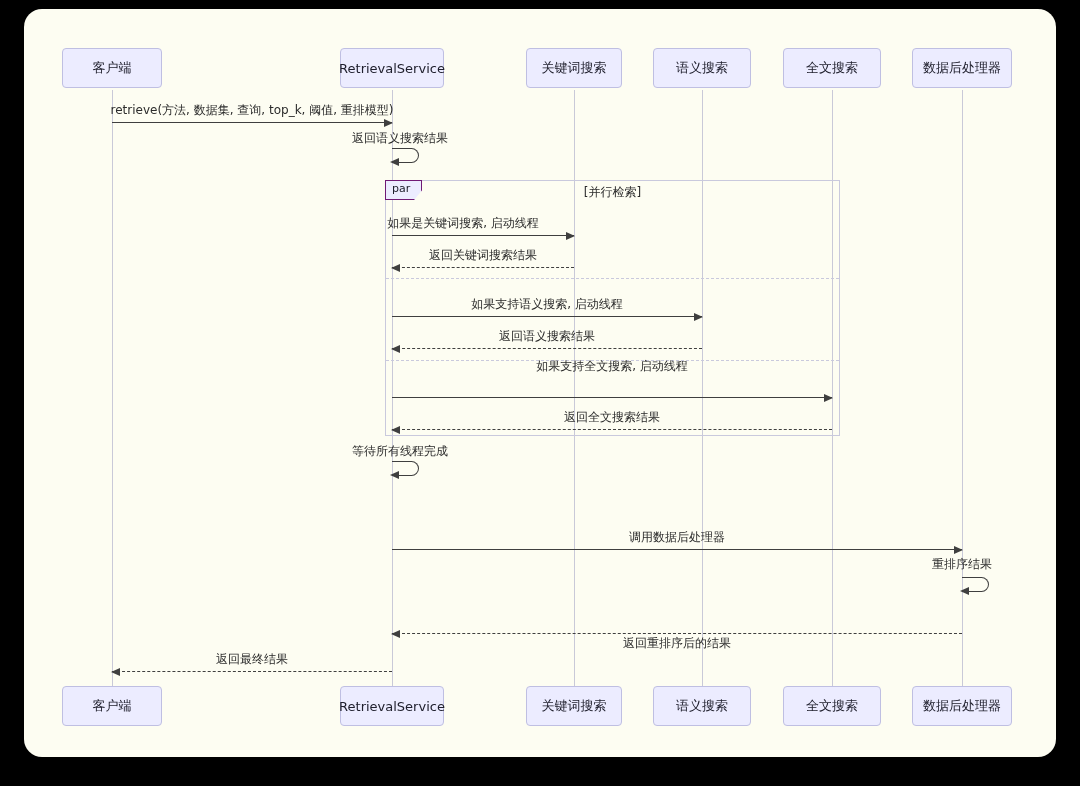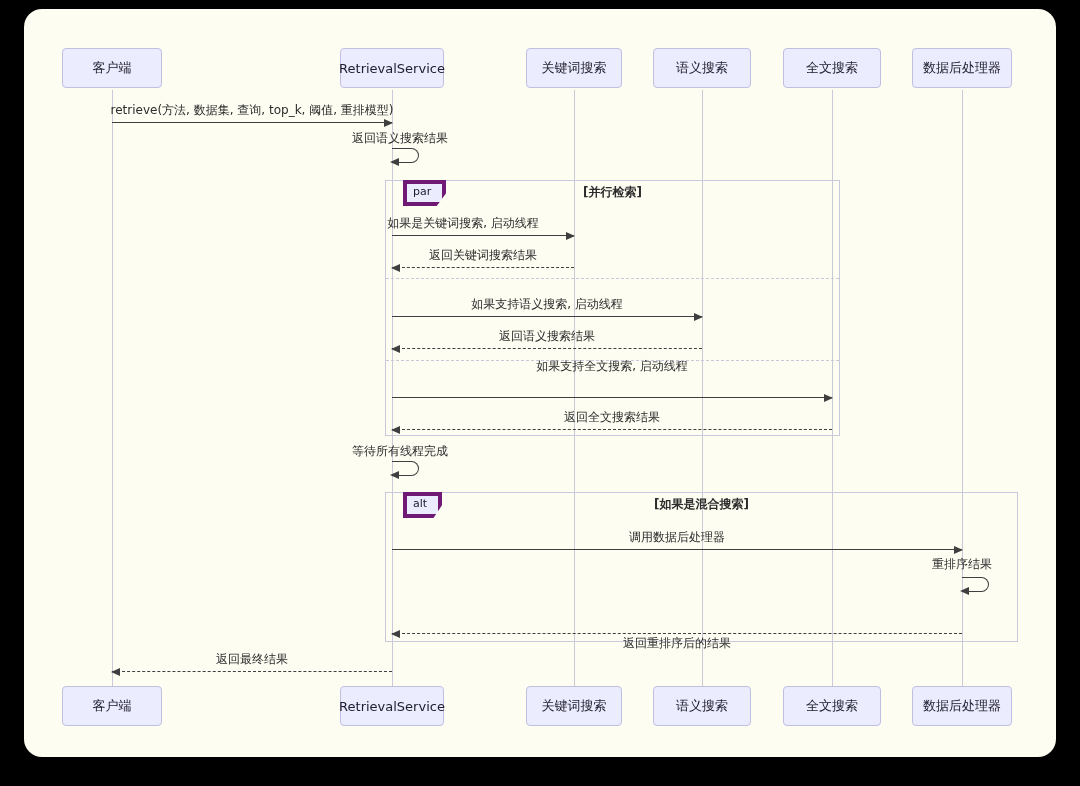--- a/index.html
+++ b/index.html
@@ -13,24 +13,24 @@
   .msg.dashed{border-top-style:dashed;}
   .arrowhead{position:absolute;width:0;height:0;}
   .msg .arrowhead{top:-4px;}
   .arrowhead.right{right:-1px;border-left:9px solid #3f3f3f;border-top:4px solid transparent;border-bottom:4px solid transparent;}
   .arrowhead.left{left:-1px;border-right:9px solid #3f3f3f;border-top:4px solid transparent;border-bottom:4px solid transparent;}
   .msg-label{position:absolute;display:flex;justify-content:center;white-space:nowrap;font-size:12px;color:#2b2b2b;}
   .selfloop{position:absolute;width:27px;height:15px;border:1px solid #3f3f3f;border-left:none;
             border-radius:0 9px 9px 0;box-sizing:border-box;}
   .selfloop .arrowhead{left:-2px;bottom:-4px;border-right:9px solid #3f3f3f;border-top:4px solid transparent;border-bottom:4px solid transparent;}
   .frame{position:absolute;border:1px solid #c9c9dd;box-sizing:border-box;}
-  .frame-tab{position:absolute;top:-1px;left:-1px;background:#ececff;border:4px solid #701a75;
+  .frame-tab{position:absolute;top:-1px;left:-1px;background:#ececff;border:1px solid #701a75;
              font-size:11px;line-height:14px;padding:1px 11px 3px 6px;color:#20202e;
-             clip-path:polygon(0 0,100% 0,100% 50%,78% 100%,0 100%);margin-left:18px;}
-  .frame-title{position:absolute;top:3px;left:0;right:0;text-align:center;font-size:12px;font-weight:700;color:#2b2b2b;}
+             clip-path:polygon(0 0,100% 0,100% 50%,78% 100%,0 100%);}
+  .frame-title{position:absolute;top:3px;left:0;right:0;text-align:center;font-size:12px;font-weight:400;color:#2b2b2b;}
   .frame-divider{position:absolute;left:0;right:0;border-top:1px dashed #c9c9dd;}
 </style>
 </head>
 <body>
 
 <div class="stage">
   <div class="page"></div>
 
   <div class="lifeline" style="left:112px"></div>
   <div class="lifeline" style="left:392px"></div>
@@ -39,24 +39,20 @@
   <div class="lifeline" style="left:832px"></div>
   <div class="lifeline" style="left:962px"></div>
 
   <div class="frame" style="left:385px;top:180px;width:455px;height:256px">
     <div class="frame-tab">par</div>
     <div class="frame-title">[并行检索]</div>
     <div class="frame-divider" style="top:97px"></div>
     <div class="frame-divider" style="top:179px"></div>
   </div>
 
-  <div class="frame" style="left:385px;top:492px;width:633px;height:150px">
-    <div class="frame-tab">alt</div>
-    <div class="frame-title">[如果是混合搜索]</div>
-  </div>
 
   <div class="msg-label" style="left:112px;top:102px;width:280px">retrieve(方法, 数据集, 查询, top_k, 阈值, 重排模型)</div>
   <div class="msg" style="left:112px;top:122px;width:280px">
       <span class="arrowhead right"></span>
     </div>
 
   <div class="msg-label" style="left:300px;top:130px;width:200px">返回语义搜索结果</div>
   <div class="selfloop" style="left:392px;top:148px">
       <span class="arrowhead"></span>
     </div>

